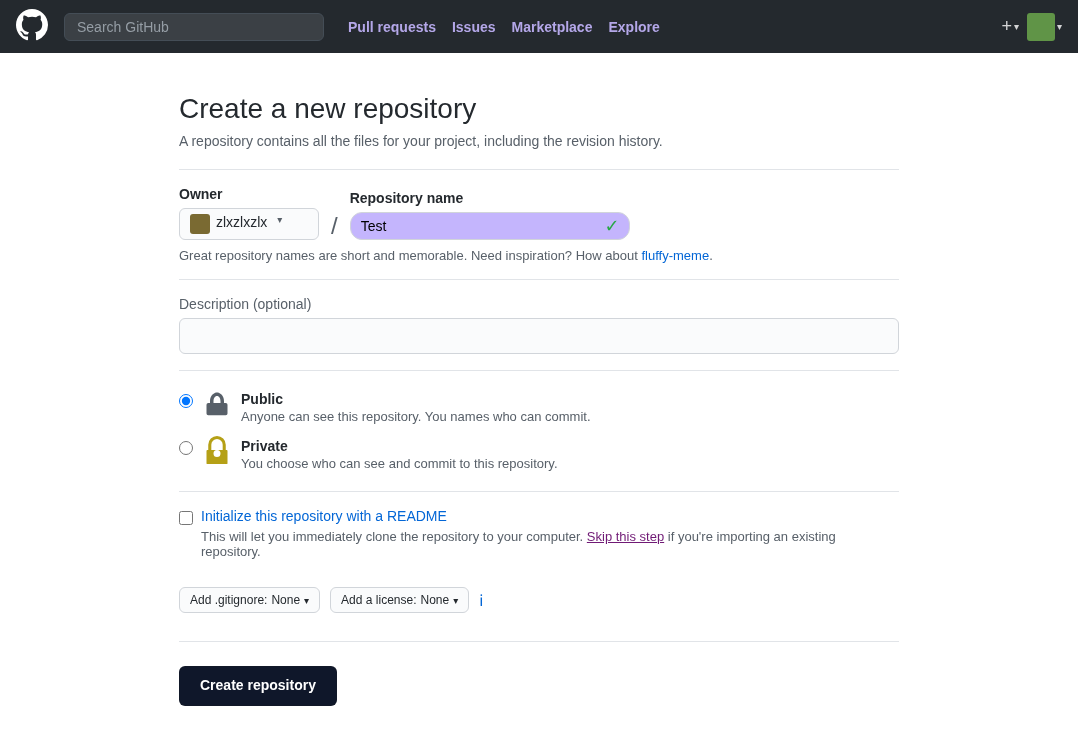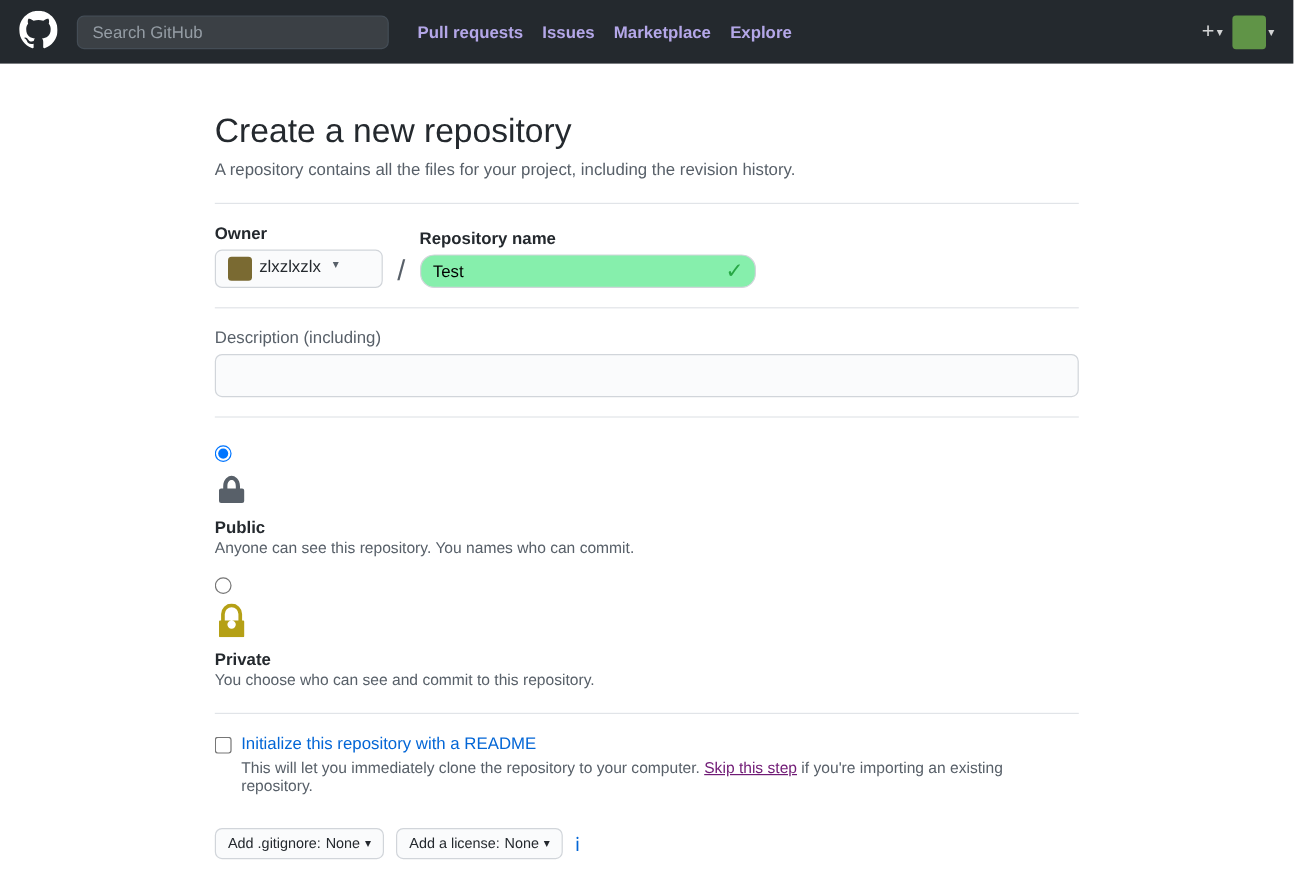--- a/index.html
+++ b/index.html
@@ -139,21 +139,21 @@
       display: flex;
       align-items: center;
     }
     .repo-name-input {
       border: 1px solid #d1d5da;
       border-radius: 12px;
       padding: 5px 36px 5px 10px;
       font-size: 14px;
       width: 280px;
       outline: none;
-      background: #86efac;
+      background: #c4b5fd;
     }
     .check-icon {
       position: absolute;
       right: 10px;
       color: #28a745;
       font-size: 18px;
     }
 
     .hint-text {
       font-size: 13px;
@@ -179,21 +179,20 @@
       height: 36px;
     }
 
     
     .radio-section { margin: 20px 0; }
     .radio-option {
       display: flex;
       align-items: flex-start;
       gap: 10px;
       margin-bottom: 14px;
-      flex-direction: column;
     }
     .radio-option input[type="radio"] {
       margin-top: 3px;
       cursor: pointer;
       width: 14px;
       height: 14px;
     }
     .radio-icon {
       width: 28px;
       height: 28px;
@@ -331,26 +330,29 @@
     <div class="slash-sep">/</div>
     <div class="form-group">
       <label class="form-label">Repository name</label>
       <div class="repo-name-wrap">
         <input type="text" class="repo-name-input" value="Test" style="">
         <span class="check-icon">✓</span>
       </div>
     </div>
   </div>
 
+  <p class="hint-text">
+    <span>Great repository names are short and memorable. Need inspiration? How about </span><a href="#">fluffy-meme</a><span>.</span>
+  </p>
 
   <hr class="divider">
 
   <div class="form-group" style="margin-bottom:16px;">
     <label class="description-label">
-      <span>Description</span> <span>(including)</span>
+      <span>Description</span> <span>(optional)</span>
     </label>
     <input type="text" class="description-input" style="">
   </div>
 
   <hr class="divider">
 
   <div class="radio-section">
 
     <div class="radio-option">
       <input type="radio" name="visibility" id="public" checked="" style="">

